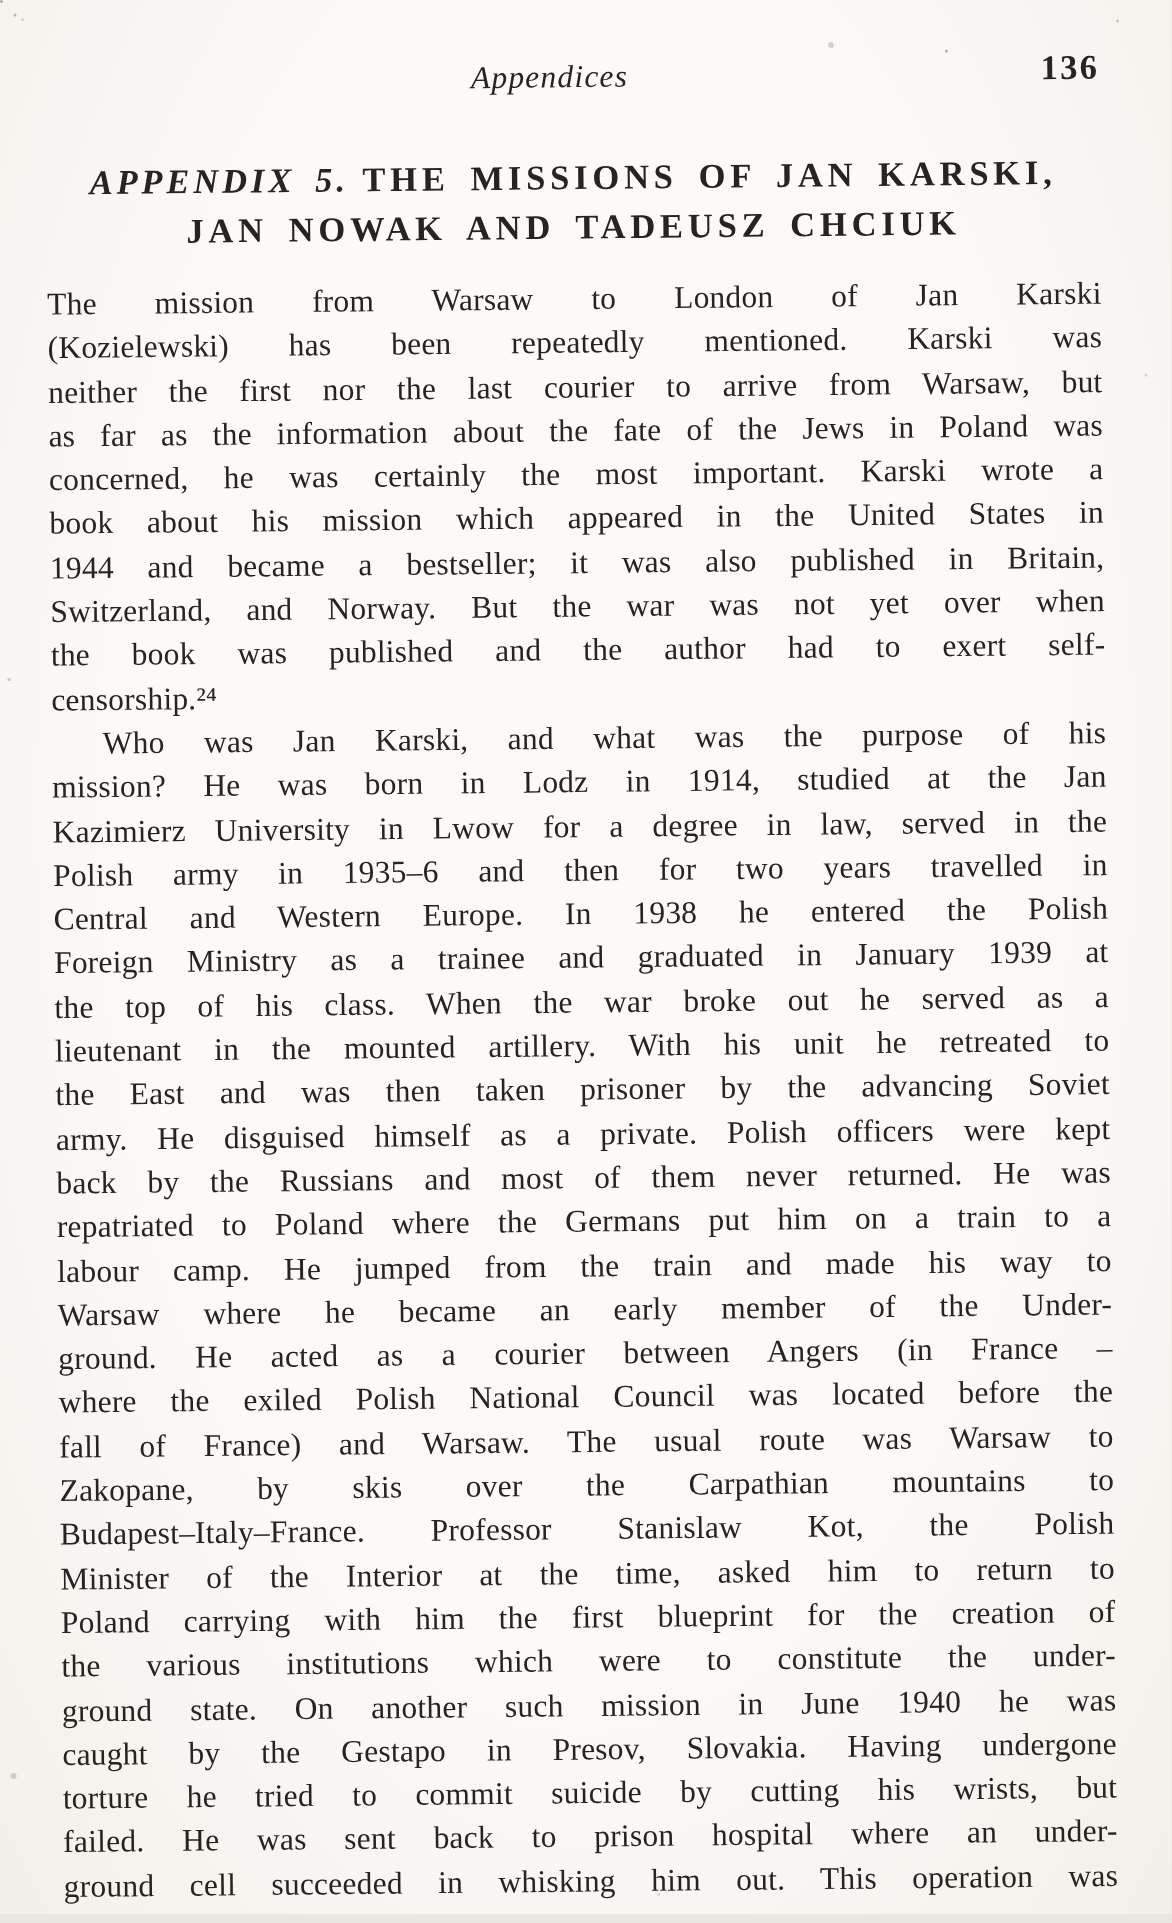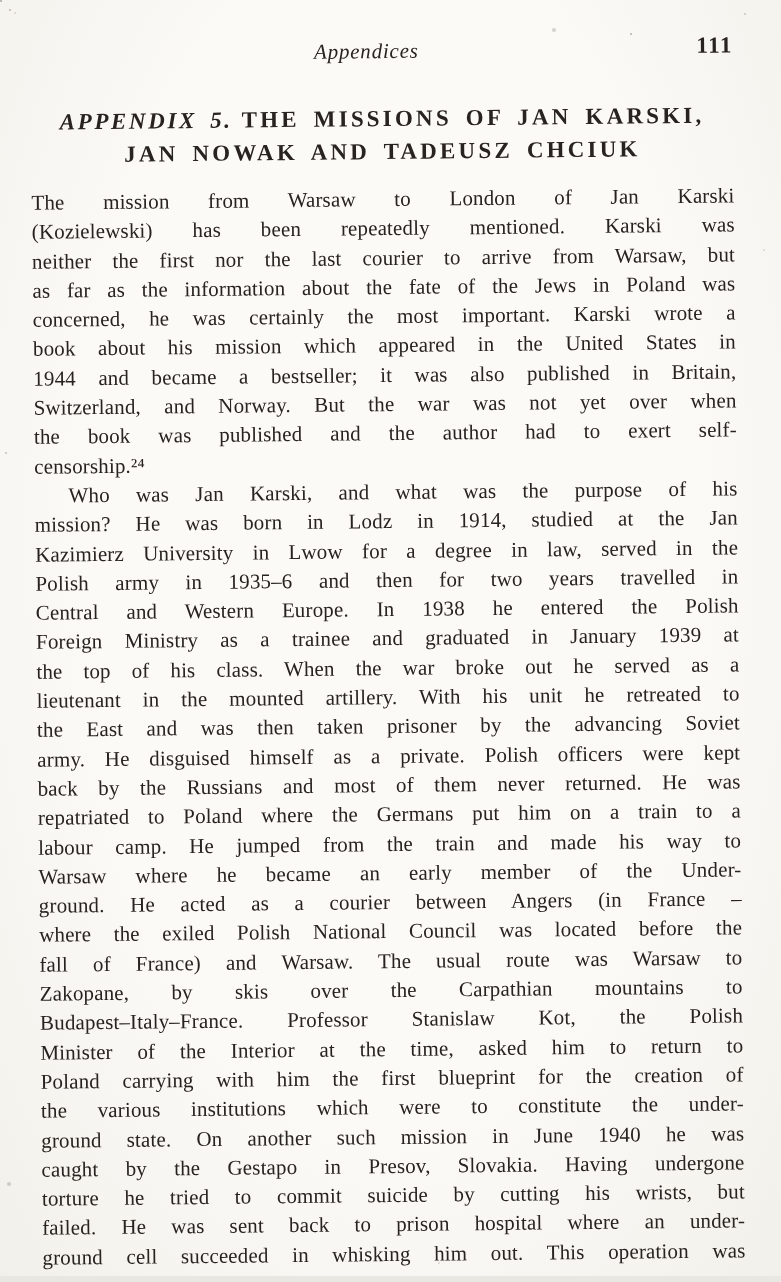--- a/index.html
+++ b/index.html
@@ -101,21 +101,21 @@
 </style>
 </head>
 <body>
 
 <div class="page">
   <div class="specks"></div>
   <div class="scan-content">
 
     <header class="running-header">
       <span class="rh-title">Appendices</span>
-      <span class="rh-page">111</span>
+      <span class="rh-page">136</span>
     </header>
 
     <h1 class="appendix-title">
       <span class="t-line"><em class="appendix-label">APPENDIX 5.</em><span>THE MISSIONS OF JAN KARSKI,</span></span>
       <span class="t-line">JAN NOWAK AND TADEUSZ CHCIUK</span>
     </h1>
 
     <main class="body-text">
 
     <div class="paragraph">

